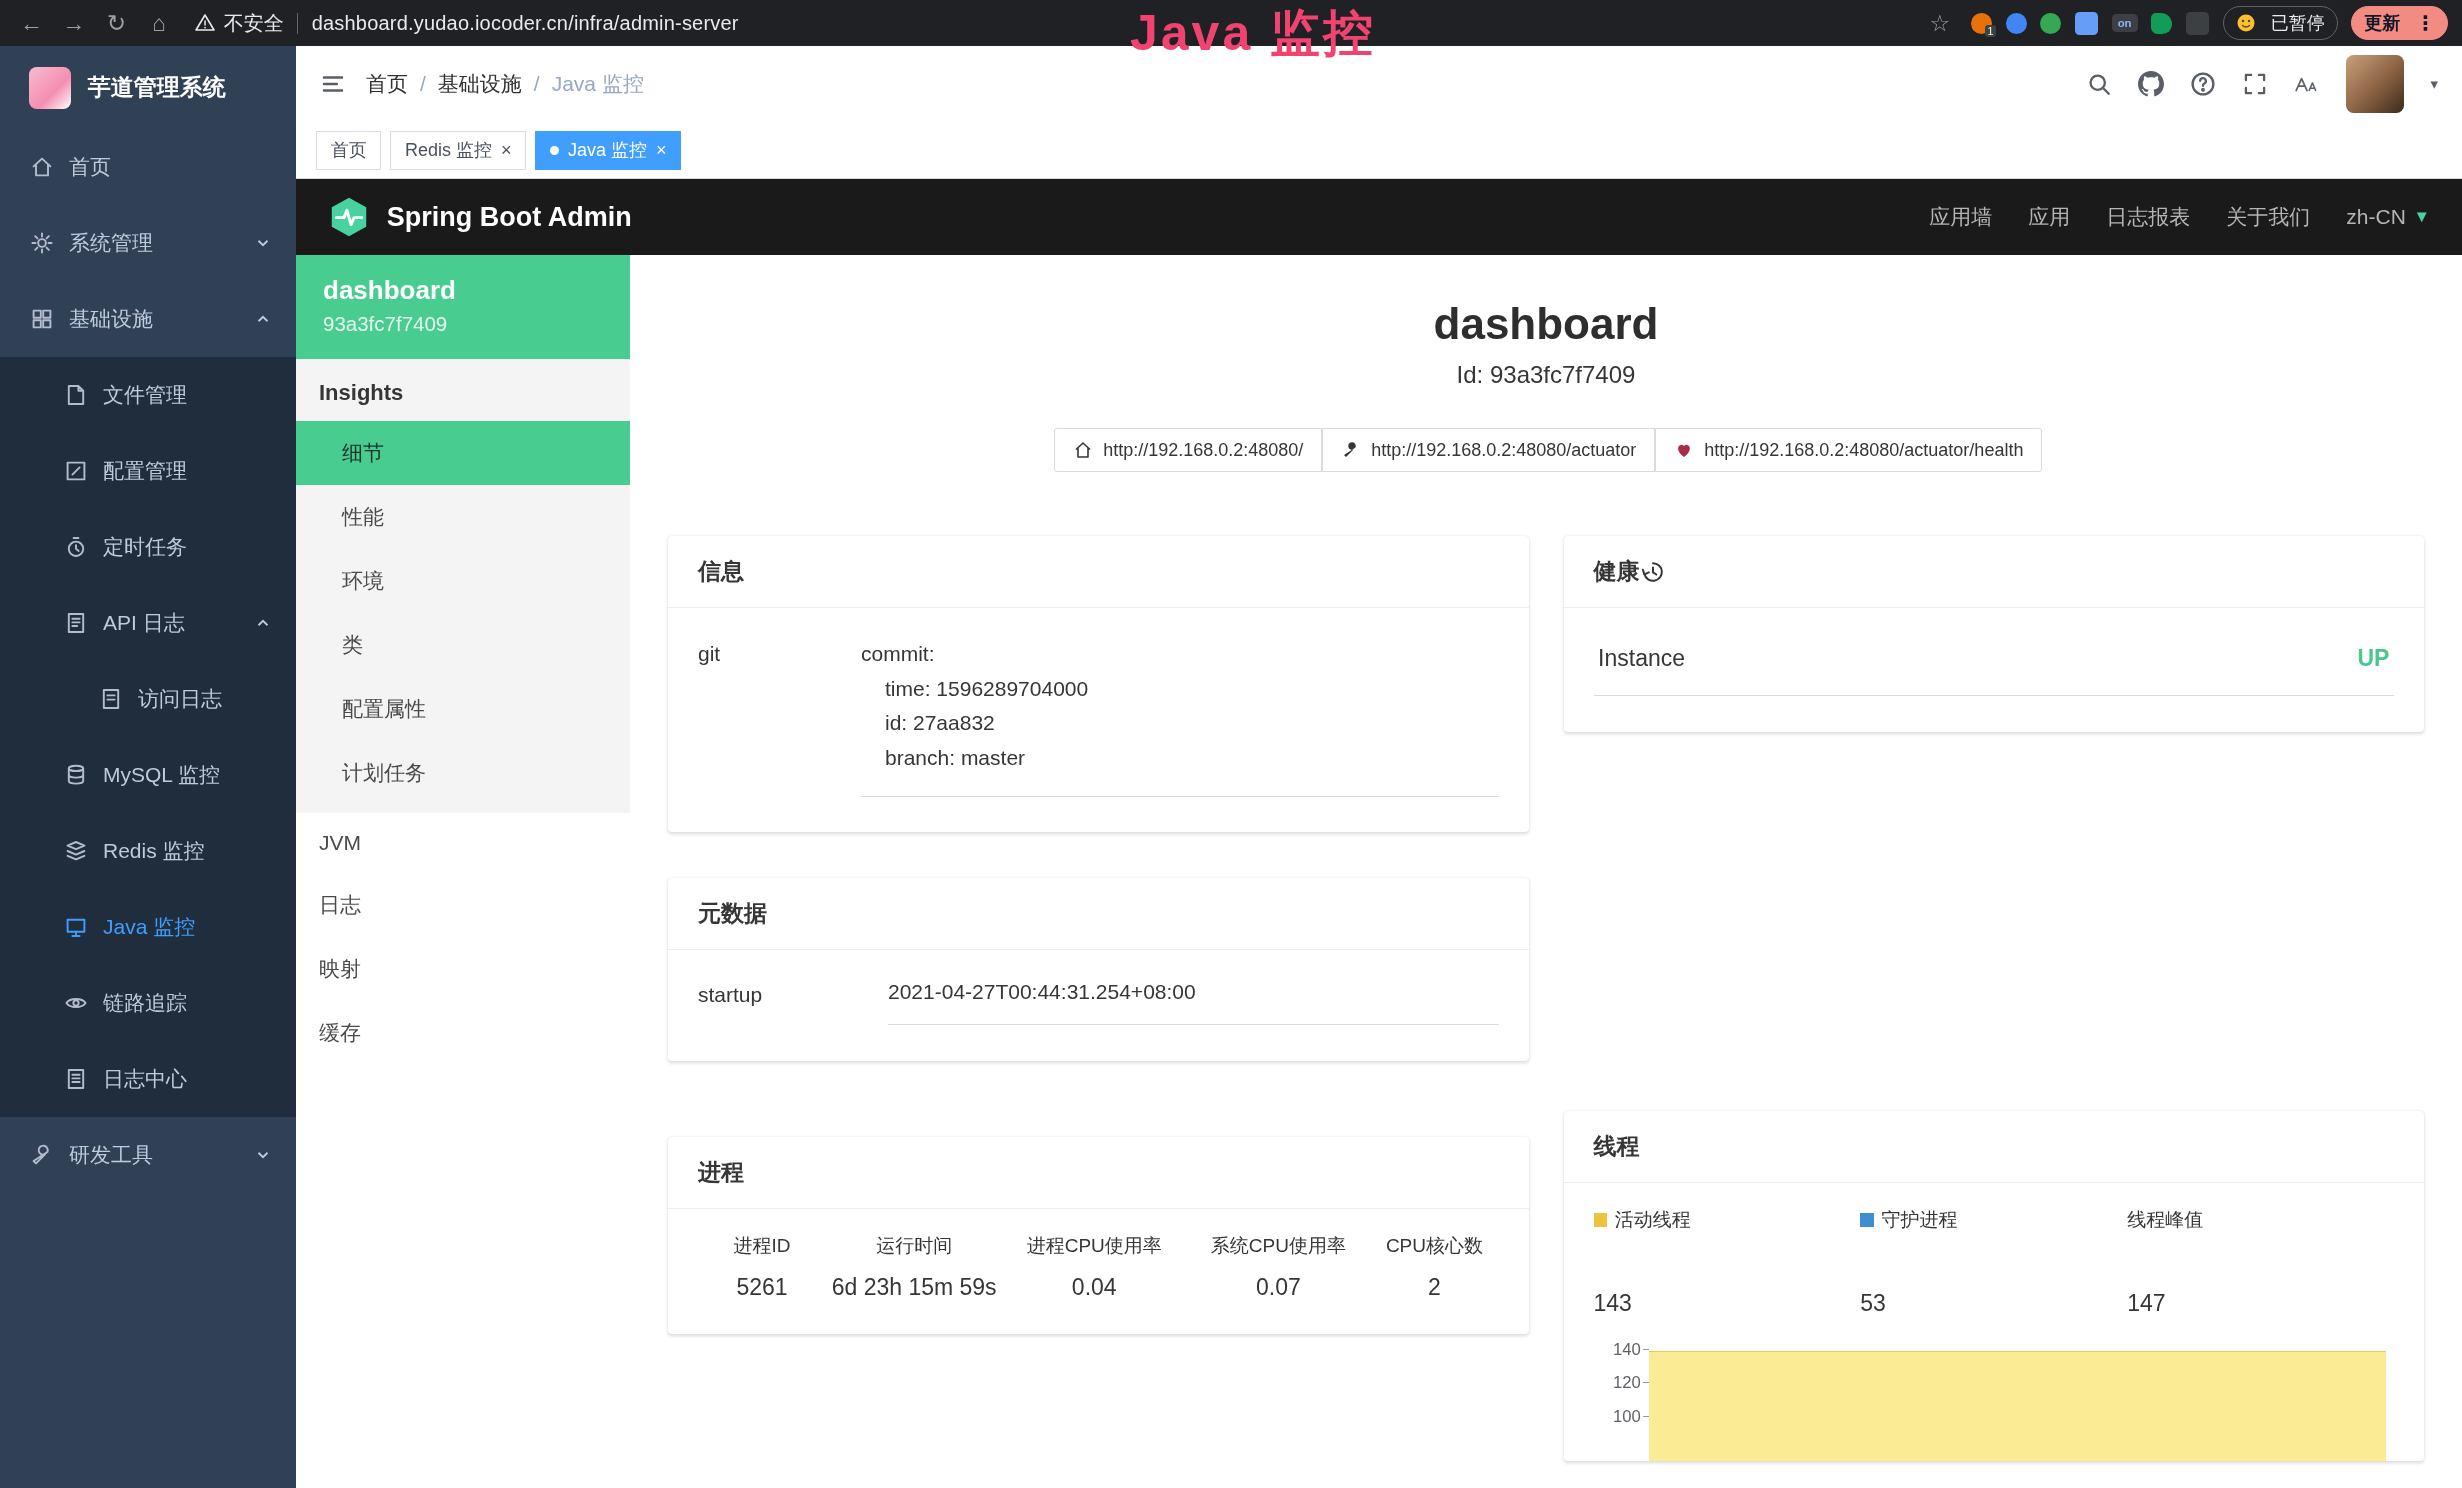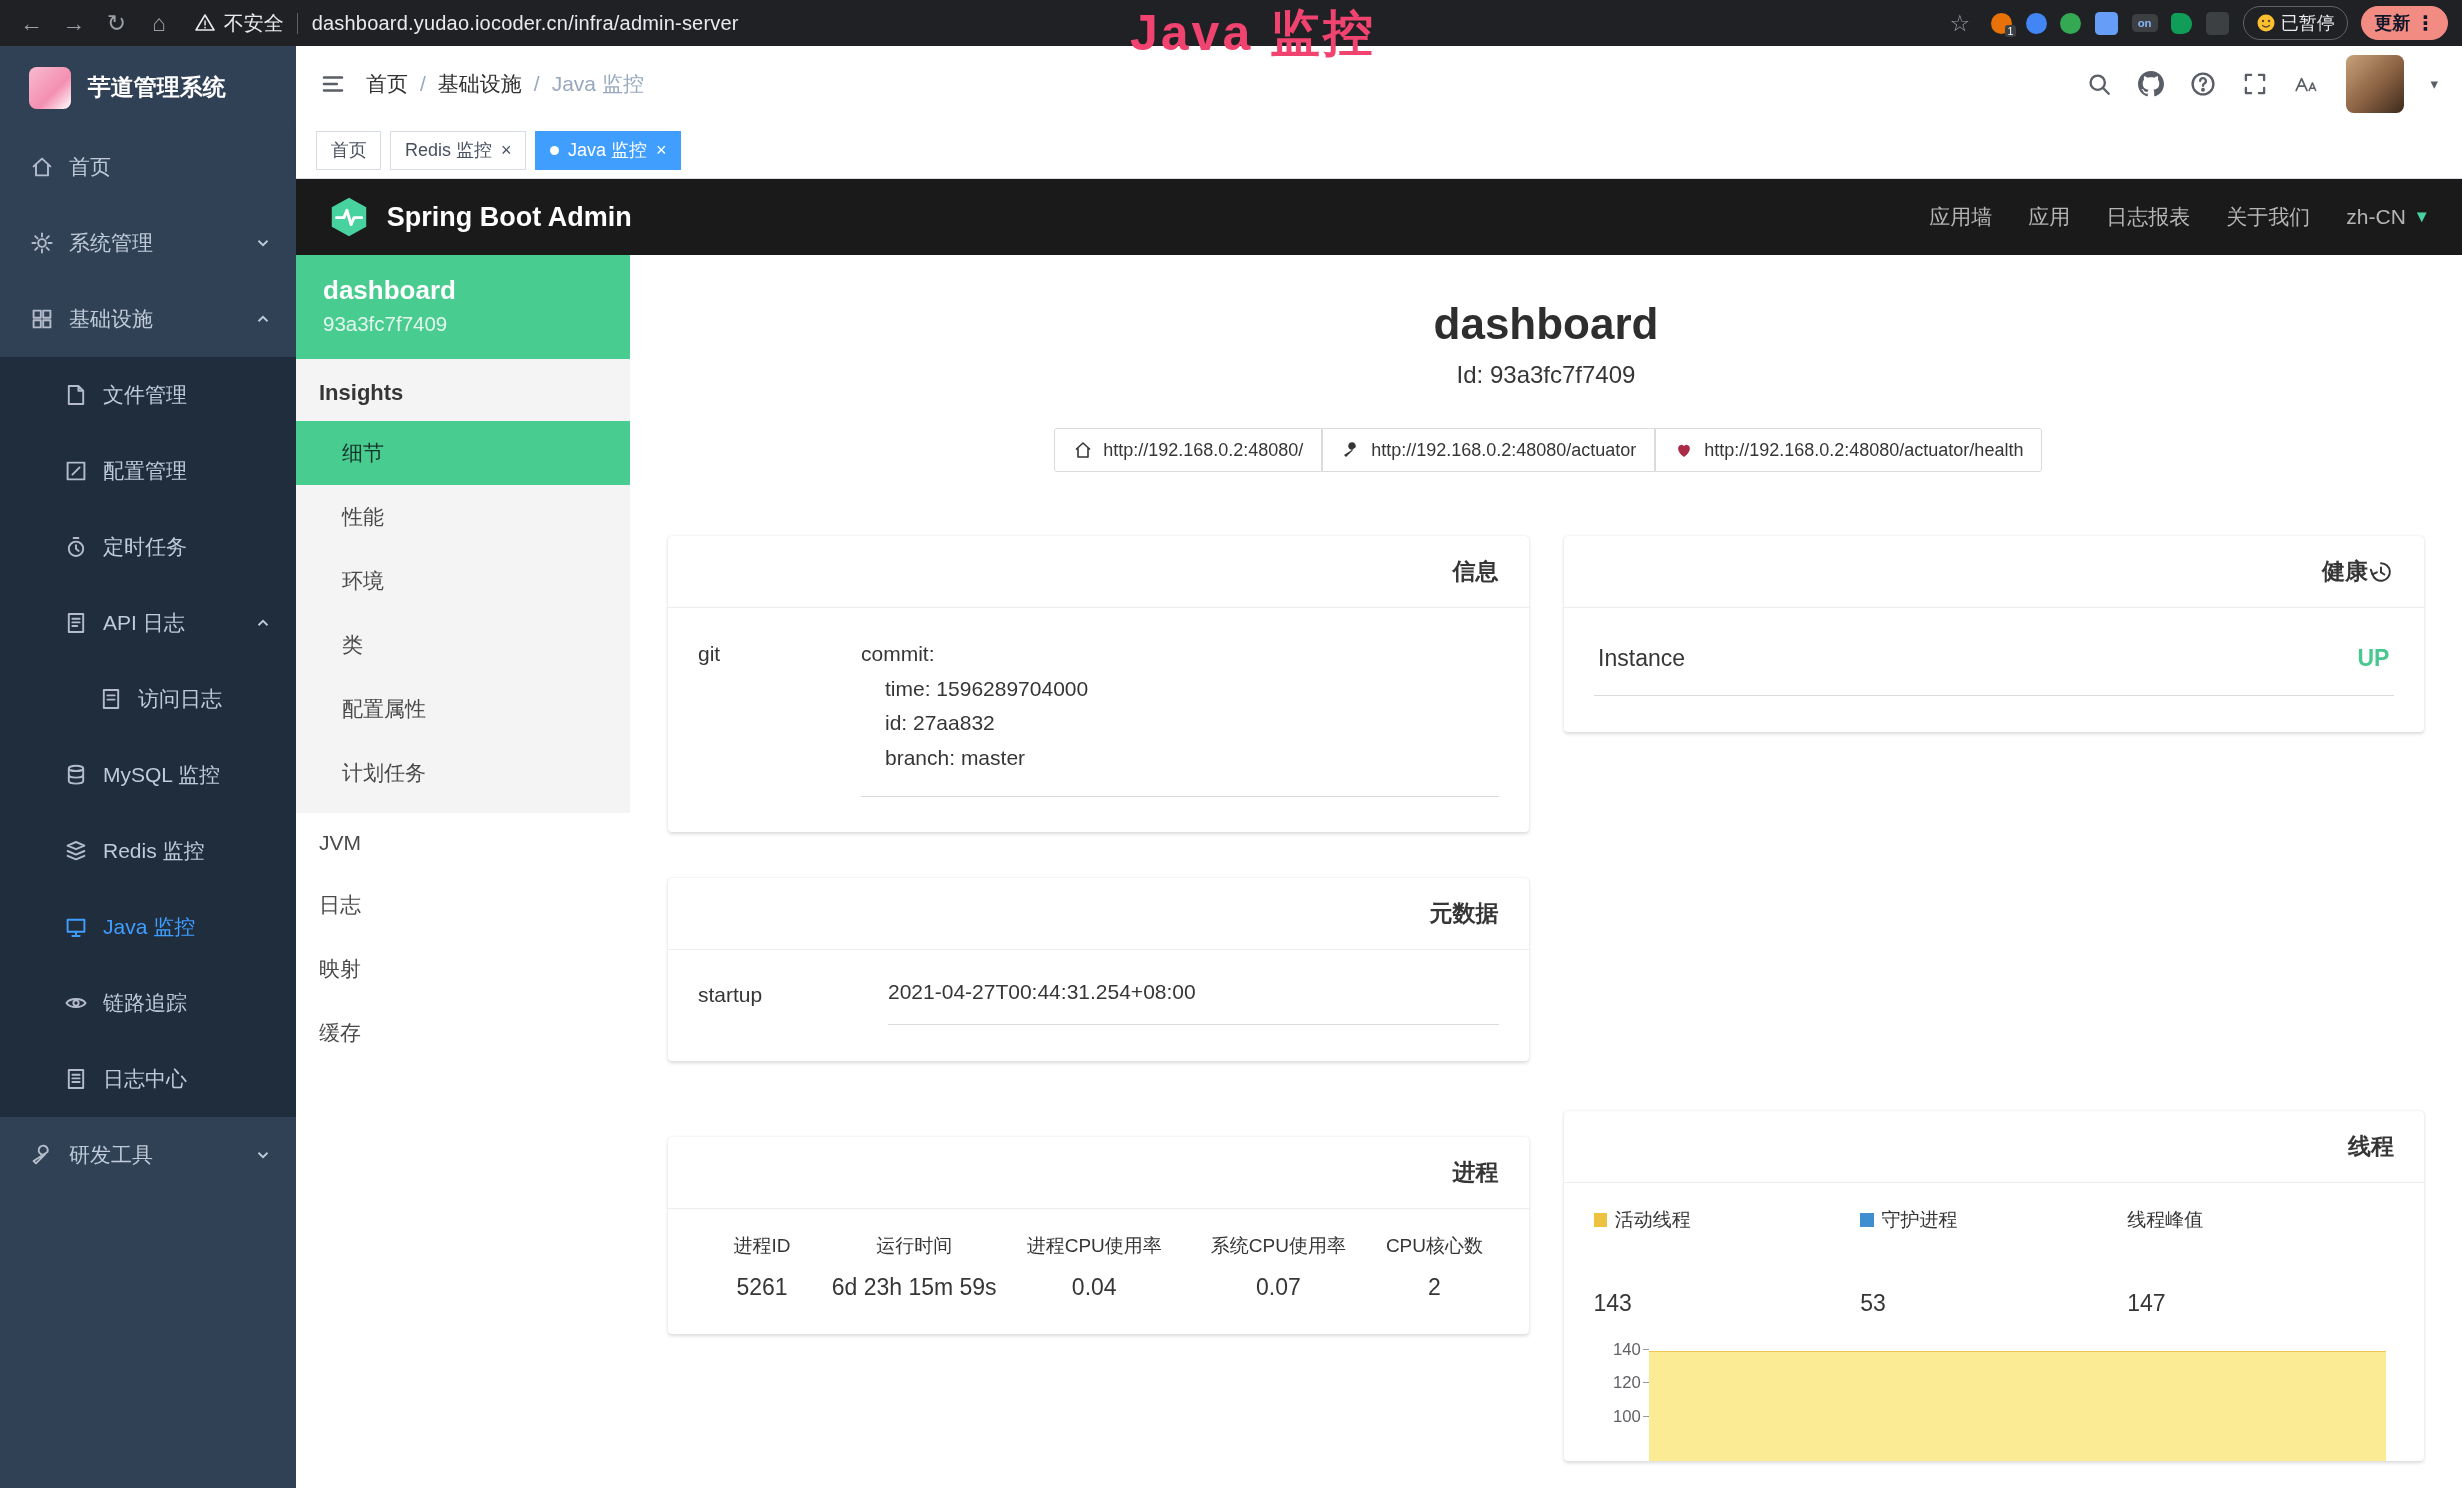--- a/index.html
+++ b/index.html
@@ -11,21 +11,21 @@
   .bc-btn { color:#9aa0a6; font-size:23px; width:35px; text-align:center; cursor:pointer; }
   .url-box { display:flex; align-items:center; gap:9px; margin-left:10.6px; font-size:20px; }
   .warn-tri { width:20px; height:20px; }
   .url-div { width:0.8px; height:21px; background:#5f6368; margin:0 4.6px; }
   .url-text { color:#e8eaed; letter-spacing:0.2px; }
   .bc-right { margin-left:auto; display:flex; align-items:center; gap:13.7px; }
   .ext-dot { width:21px; height:21px; border-radius:50%; position:relative; }
   .ext-badge { position:absolute; right:-4.6px; bottom:-3px; background:#3c4043; color:#fff; font-size:10.6px; line-height:12px; padding:0 3px; border-radius:3px; }
   .ext-sq { width:23px; height:23px; border-radius:4.6px; }
   .on-pill { background:#3c4043; color:#8ab4f8; font-size:11.4px; padding:3px 6px; border-radius:4.6px; font-weight:700; }
-  .pill { display:flex; align-items:center; gap:5px; border:0.8px solid #5f6368; border-radius:758px; padding:3.8px 12px; font-size:18px; color:#e8eaed; }
+  .pill { display:flex; align-items:center; gap:15px; border:0.8px solid #5f6368; border-radius:758px; padding:3.8px 12px; font-size:18px; color:#e8eaed; }
   .pill.update { background:#f28b82; border-color:#f28b82; color:#0f172a; font-weight:700; }
   .kebab { font-size:20px; font-weight:700; letter-spacing:0; }
   .annotation { position:absolute; left:1130px; top:0px; z-index:60; font-size:50px; font-weight:800; color:#f0436f; letter-spacing:3px; white-space:nowrap; }
 
   
   .app { display:flex; height:1443px; }
 
   
   .sidebar { width:296px; flex-shrink:0; background:#304156; color:#bfcbd9; overflow:hidden; }
   .logo-row { height:83px; display:flex; align-items:center; padding-left:29px; gap:16.7px; cursor:pointer; }
@@ -85,21 +85,21 @@
   .page-sub { text-align:center; font-size:24px; margin-top:12px; }
   .links-row { display:flex; justify-content:center; margin-top:39px; }
   .link-btn { display:inline-flex; align-items:center; gap:10.6px; border:0.8px solid #dbdbdb; background:#fff; padding:10.6px 18px; font-size:18px; color:#363636; margin-left:-0.8px; cursor:pointer; white-space:nowrap; }
   .link-btn:first-child { border-radius:3px 0 0 3px; margin-left:4px; }
   .link-btn:last-child { border-radius:0 3px 3px 0; }
   .li-ic { width:20px; height:20px; flex-shrink:0; }
 
   .cards { display:flex; gap:35px; padding:0 38px; margin-top:64px; align-items:flex-start; }
   .col { flex:1; min-width:0; }
   .card { background:#fff; border-radius:3.8px; box-shadow:0 1.5px 3.8px rgba(10,10,10,.14), 0 0 0.8px rgba(10,10,10,.12); }
-  .card-header { display:flex; align-items:center; justify-content:flex-end; padding:20px 30px; border-bottom:1.5px solid #ededed; }
+  .card-header { display:flex; align-items:center; justify-content:flex-start; padding:20px 30px; border-bottom:1.5px solid #ededed; }
   .card-title { font-size:23px; font-weight:700; }
   .hist-ic { width:26px; height:26px; cursor:pointer; }
 
   .info-body { padding:29px 30px 35px; }
   .info-row { display:flex; font-size:21px; }
   .info-key { width:163px; padding-top:4.6px; }
   .info-val { flex:1; line-height:1.65; border-bottom:0.8px solid #dbdbdb; padding-bottom:20px; }
   .info-val .nested { padding-left:24px; }
 
   .health-body { padding:32px 30px 36px; }

